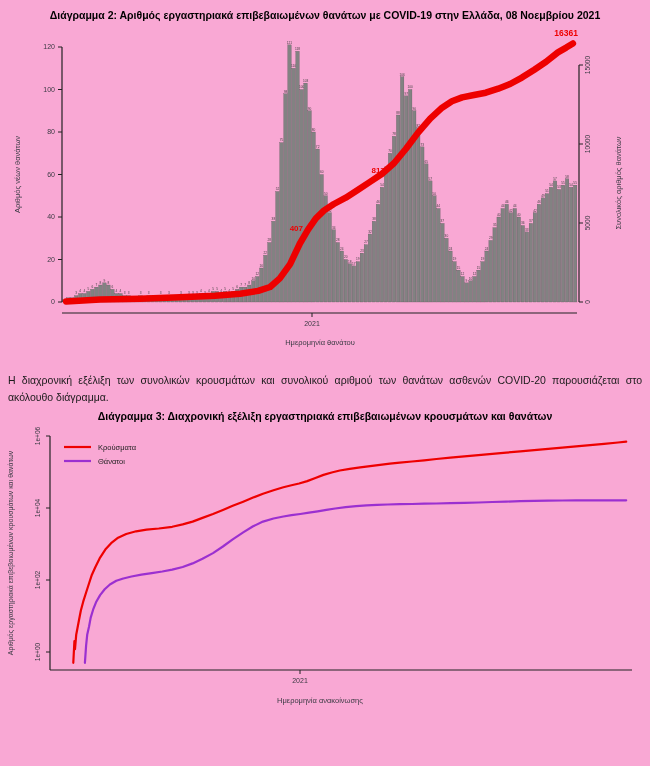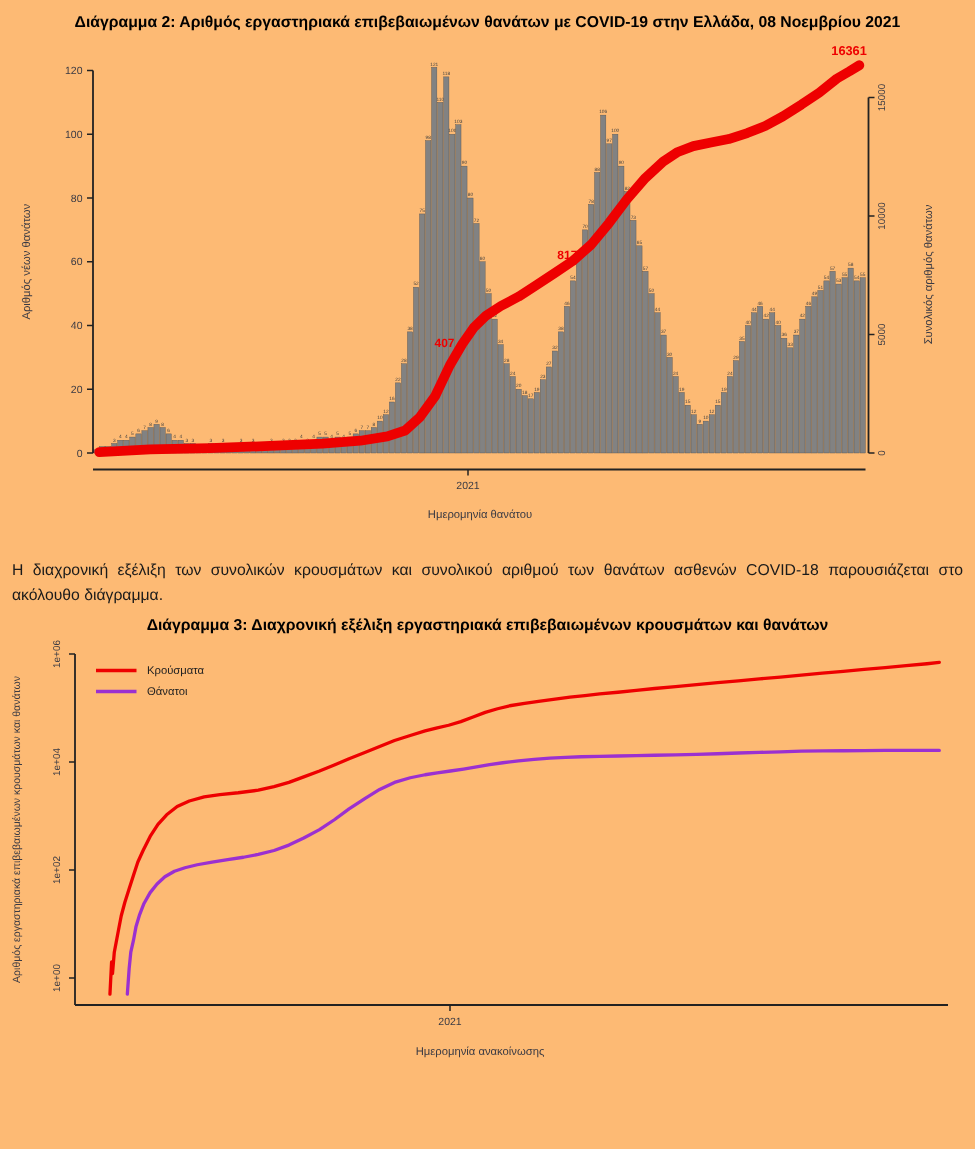--- a/index.html
+++ b/index.html
@@ -1,17 +1,17 @@
 <!DOCTYPE html>
 <html><head>
 <meta charset="utf-8">
 <style>
   html,body{margin:0;padding:0;background:#fff;}
   .doc{
-    position:relative;width:650px;height:766px;background:#fdba74;
+    position:relative;width:650px;height:766px;background:#f9a8d4;
     font-family:"Liberation Sans","DejaVu Sans",sans-serif;color:#1a1a1a;overflow:hidden;
   }
   .chart-title{
     width:100%;text-align:center;font-weight:bold;font-size:10.5px;color:#000;
     padding-top:9px;letter-spacing:0px;
   }
   svg{display:block;}
   .note{
     font-size:10.5px;color:#1a1a1a;margin:12px 8px 0 8px;
   }
@@ -308,21 +308,21 @@
         <text x="312" y="305" fill="#3a3a43" font-size="7" text-anchor="middle">2021</text>
         <text x="320" y="324" fill="#3a3a43" font-size="7.5" text-anchor="middle">Ημερομηνία θανάτου</text>
       </g>
       <g>
         <text x="303.02" y="210.32" fill="#ee0000" font-size="8" text-anchor="end" font-weight="bold">407</text>
         <text x="384.905" y="151.86" fill="#ee0000" font-size="8" text-anchor="end" font-weight="bold">817</text>
       </g>
       <path d="M66.1 280.4 L100.1 278.6 L139.8 277.8 L179.9 276.3 L215.0 274.7 L240.2 272.8 L258.2 269.9 L270.1 266.0 L279.8 257.3 L290.1 243.1 L299.9 222.5 L308.2 208.3 L315.9 197.3 L324.1 189.4 L333.9 183.0 L345.8 176.7 L358.1 168.8 L370.0 160.9 L381.8 153.0 L394.2 142.0 L406.0 127.7 L417.9 111.9 L430.2 97.7 L442.1 86.7 L451.9 80.3 L462.2 76.4 L474.0 74.0 L485.8 71.7 L498.2 67.7 L510.1 63.0 L521.9 56.6 L534.3 48.7 L546.1 40.8 L557.9 31.4 L566.2 26.6 L572.9 22.5" fill="none" stroke="#ee0000" stroke-width="6.5" stroke-linecap="round" stroke-linejoin="round"></path>
       <text x="577.88" y="15.496199999999988" fill="#ee0000" font-size="8.5" text-anchor="end" font-weight="bold">16361</text>
     </svg>
-  <div class="para">Η διαχρονική εξέλιξη των συνολικών κρουσμάτων και συνολικού αριθμού των θανάτων ασθενών COVID-18 παρουσιάζεται στο ακόλουθο διάγραμμα.</div>
+  <div class="para">Η διαχρονική εξέλιξη των συνολικών κρουσμάτων και συνολικού αριθμού των θανάτων ασθενών COVID-20 παρουσιάζεται στο ακόλουθο διάγραμμα.</div>
   <svg id="svg-chart3" width="650" height="314" viewBox="0 0 650 314">
       <text x="325" y="13" fill="#000" font-size="10.5" text-anchor="middle" font-weight="bold">Διάγραμμα 3: Διαχρονική εξέλιξη εργαστηριακά επιβεβαιωμένων κρουσμάτων και θανάτων</text>
       <g>
         <line x1="50" y1="29" x2="50" y2="263" stroke="#222222" stroke-width="1.2"></line>
         <line x1="46" y1="245" x2="50" y2="245" stroke="#222222" stroke-width="1"></line>
         <text x="40" y="245" fill="#3a3a43" font-size="6.6" text-anchor="middle" transform="rotate(-90 40 245)">1e+00</text>
         <line x1="46" y1="173" x2="50" y2="173" stroke="#222222" stroke-width="1"></line>
         <text x="40" y="173" fill="#3a3a43" font-size="6.6" text-anchor="middle" transform="rotate(-90 40 173)">1e+02</text>
         <line x1="46" y1="101" x2="50" y2="101" stroke="#222222" stroke-width="1"></line>
         <text x="40" y="101" fill="#3a3a43" font-size="6.6" text-anchor="middle" transform="rotate(-90 40 101)">1e+04</text>

